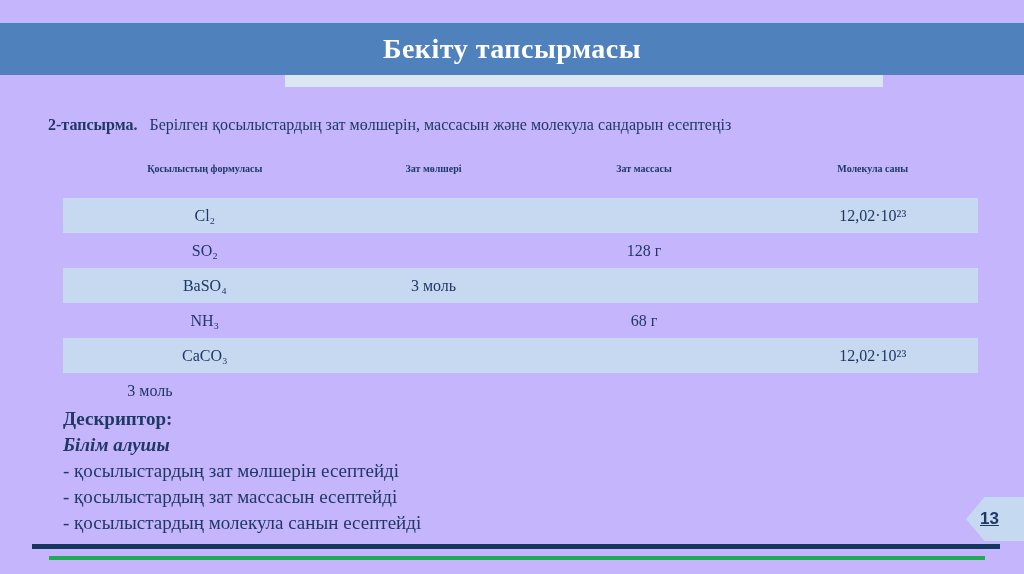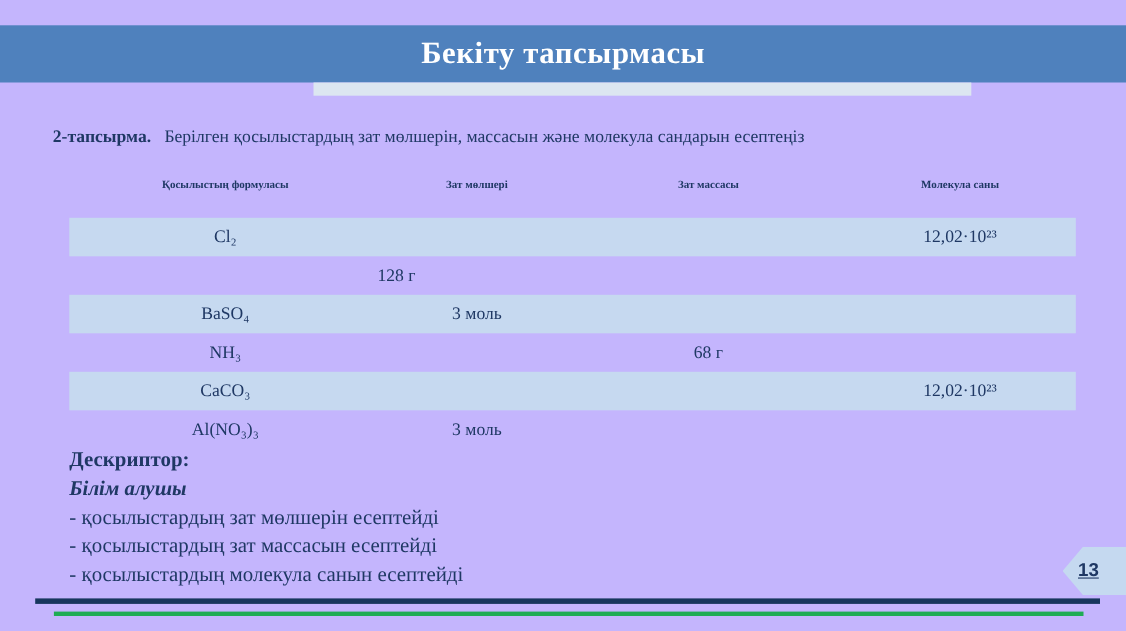--- a/index.html
+++ b/index.html
@@ -85,20 +85,21 @@
       <div class="th c4">Молекула саны</div>
     </div>
     <div class="tbody">
       <div class="trow">
         <div class="td c1">Cl₂</div>
         <div class="td c2"></div>
         <div class="td c3"></div>
         <div class="td c4">12,02·10²³</div>
       </div>
       <div class="trow">
+        <div class="td c1">SO₂</div>
         <div class="td c2"></div>
         <div class="td c3">128 г</div>
         <div class="td c4"></div>
       </div>
       <div class="trow">
         <div class="td c1">BaSO₄</div>
         <div class="td c2">3 моль</div>
         <div class="td c3"></div>
         <div class="td c4"></div>
       </div>
@@ -108,21 +109,20 @@
         <div class="td c3">68 г</div>
         <div class="td c4"></div>
       </div>
       <div class="trow">
         <div class="td c1">CaCO₃</div>
         <div class="td c2"></div>
         <div class="td c3"></div>
         <div class="td c4">12,02·10²³</div>
       </div>
       <div class="trow">
-        <div class="td c1">Al(NO₃)₃</div>
         <div class="td c2">3 моль</div>
         <div class="td c3"></div>
         <div class="td c4"></div>
       </div>
     </div>
   </div>
 
   <div class="descriptor">
     <div class="desc-heading">Дескриптор:</div>
     <div class="desc-subheading">Білім алушы</div>

